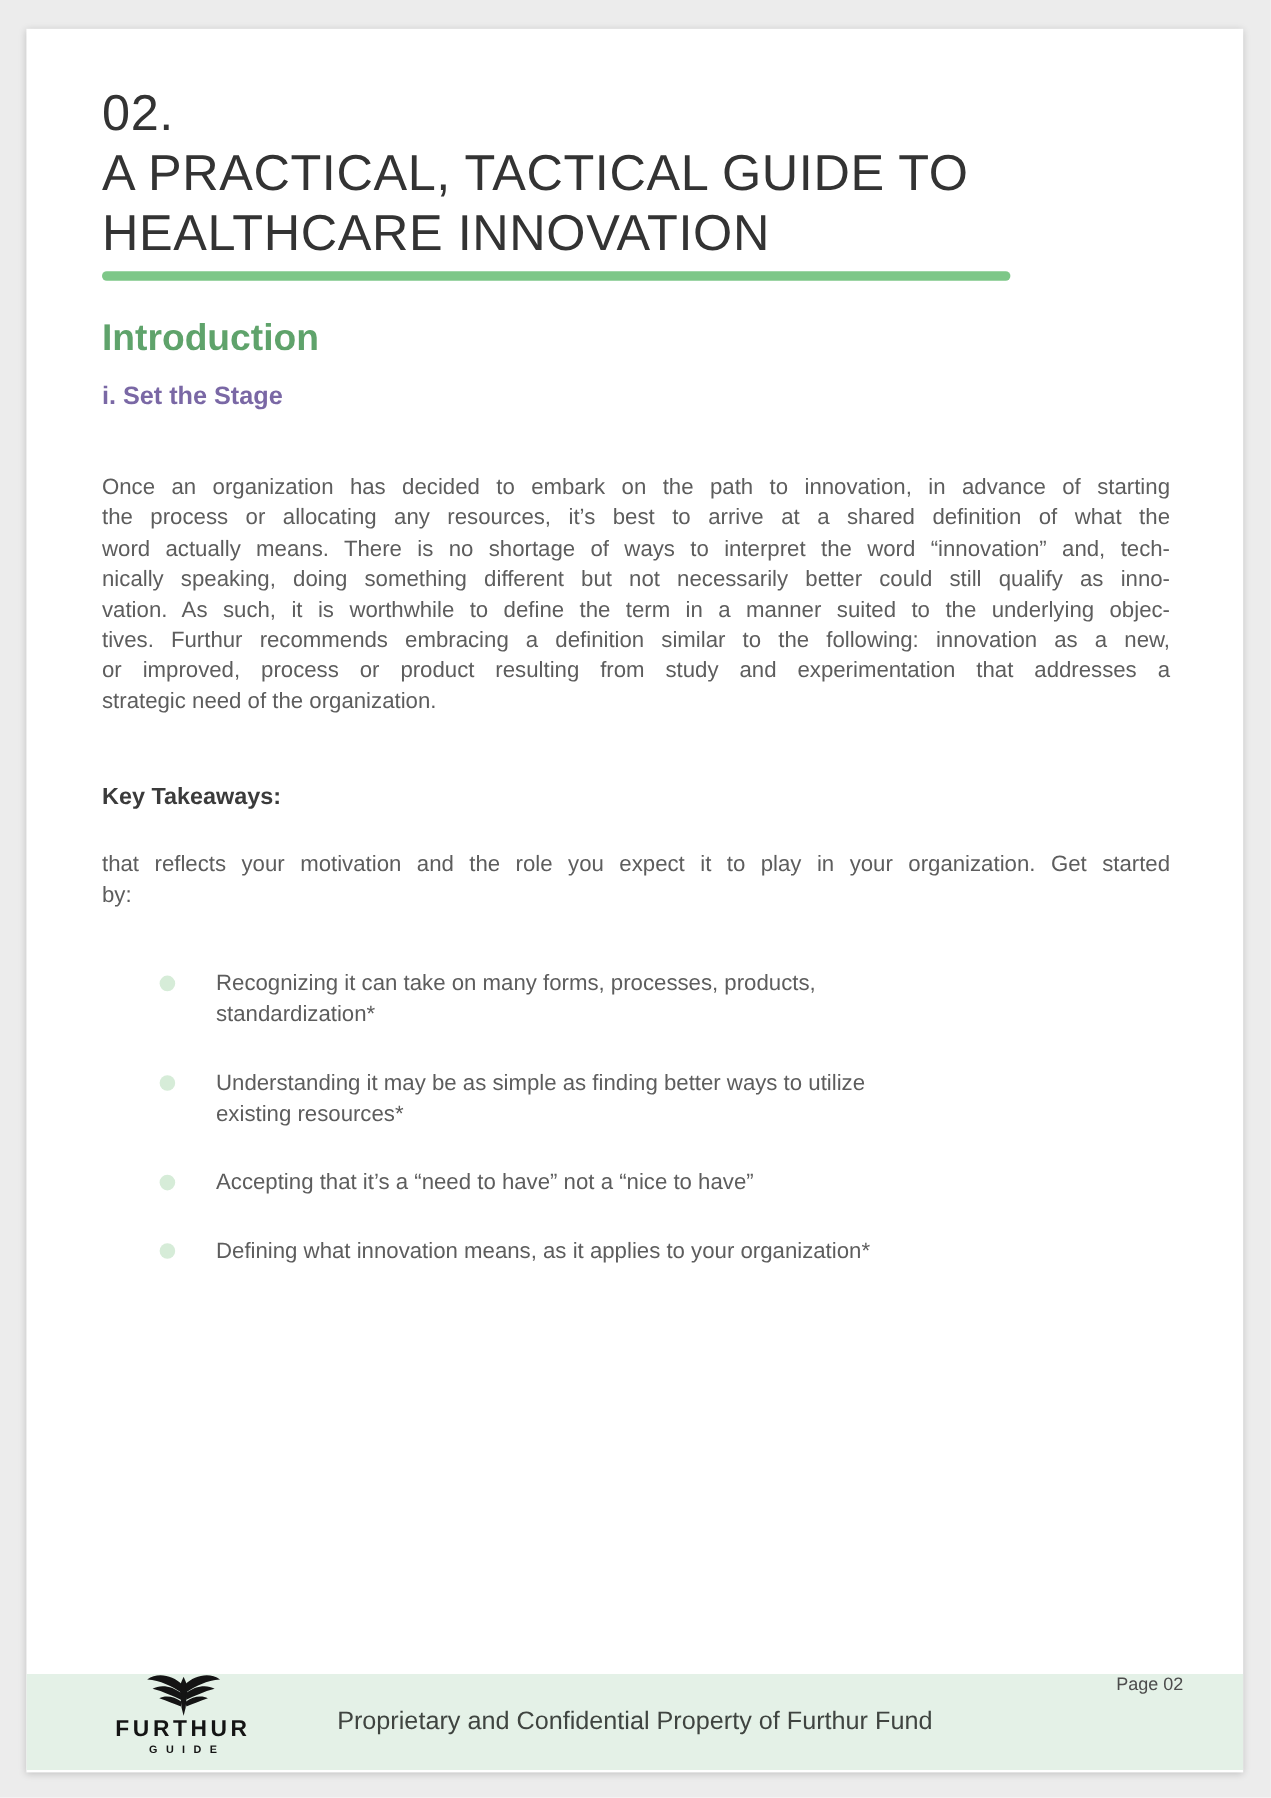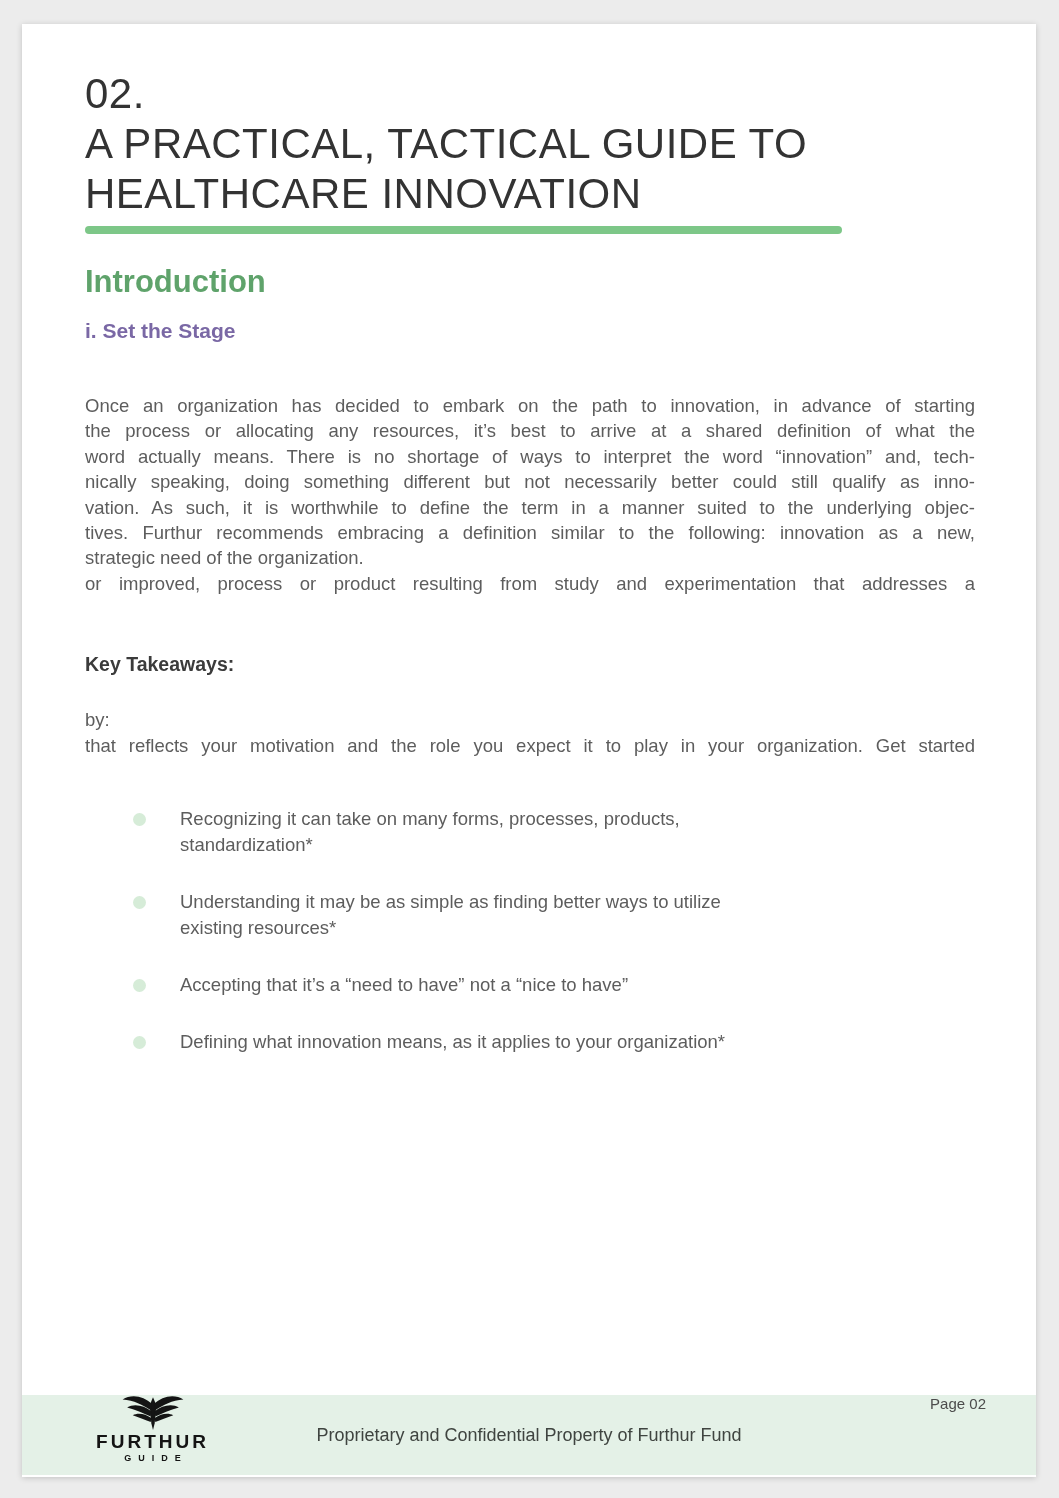--- a/index.html
+++ b/index.html
@@ -138,21 +138,21 @@
     line-height:10px;
     margin-top:2px;
     padding-left:7px;
   }
   .footer-center{
     position:absolute;
     left:0;right:0;top:0;bottom:0;
     display:flex;
     align-items:center;
     justify-content:center;
-    font-size:18px;
+    font-size:21px;
     color:var(--footer-text);
     pointer-events:none;
   }
   .footer-page{
     margin-left:auto;
     padding-right:50px;
     font-size:15px;
     color:#4c4c4c;
   }
 </style>
@@ -171,29 +171,29 @@
     <h2 class="section-title">Introduction</h2>
     <h3 class="subsection-title">i. Set the Stage</h3>
 
     <div class="body-para">
       <div class="jline">Once an organization has decided to embark on the path to innovation, in advance of starting</div>
       <div class="jline">the process or allocating any resources, it’s best to arrive at a shared definition of what the</div>
       <div class="jline">word actually means. There is no shortage of ways to interpret the word “innovation” and, tech-</div>
       <div class="jline">nically speaking, doing something different but not necessarily better could still qualify as inno-</div>
       <div class="jline">vation. As such, it is worthwhile to define the term in a manner suited to the underlying objec-</div>
       <div class="jline">tives. Furthur recommends embracing a definition similar to the following: innovation as a new,</div>
+      <div class="jline">or improved, process or product resulting from study and experimentation that addresses a</div>
       <div class="jline jline-last">strategic need of the organization.</div>
-      <div class="jline">or improved, process or product resulting from study and experimentation that addresses a</div>
     </div>
 
     <div class="takeaways-heading">Key Takeaways:</div>
 
     <div class="body-para second">
+      <div class="jline">that reflects your motivation and the role you expect it to play in your organization. Get started</div>
       <div class="jline jline-last">by:</div>
-      <div class="jline">that reflects your motivation and the role you expect it to play in your organization. Get started</div>
     </div>
 
     <ul class="bullet-list">
       <li class="bullet-item">
         <span class="bullet-dot"></span>
         <span class="bullet-text">
           <div>Recognizing it can take on many forms, processes, products,</div>
           <div>standardization*</div>
         </span>
       </li>

